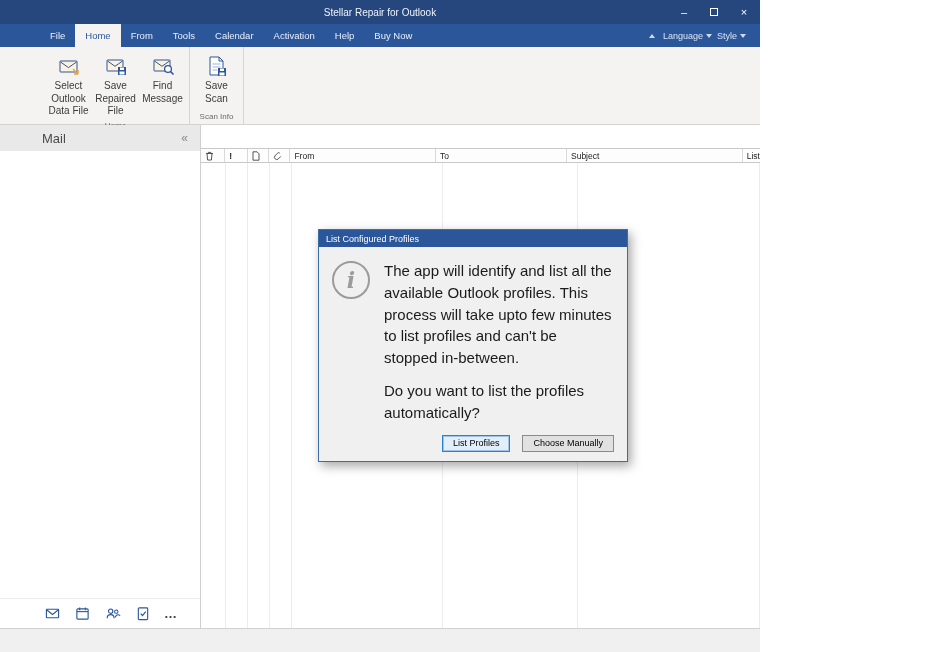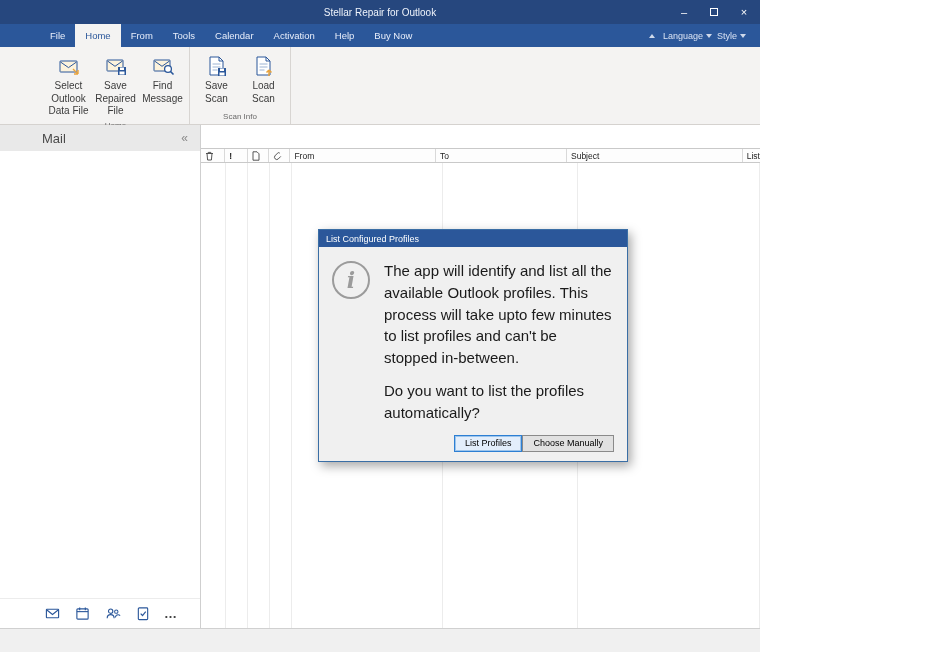--- a/index.html
+++ b/index.html
@@ -54,21 +54,21 @@
   .statusbar { position:absolute; left:0; right:0; bottom:0; height:24px; background:#f0f0f0; border-top:1px solid #d0d0d0; }
 
   
   .dialog { position:absolute; left:318px; top:229px; width:310px; background:#f0f0f0; border:1px solid #3a6ea5; box-shadow:3px 4px 10px rgba(0,0,0,0.35); z-index:10; }
   .dialog-titlebar { height:17px; background:#2b579a; color:#fff; font-size:9px; display:flex; align-items:center; padding-left:7px; }
   .dialog-body { padding:11px 13px 9px; }
   .dialog-main { display:flex; gap:14px; }
   .info-circle { width:38px; height:38px; border:2px solid #9b9b9b; border-radius:50%; color:#9b9b9b; font-family:"DejaVu Serif", serif; font-style:italic; font-weight:bold; font-size:22px; display:flex; align-items:center; justify-content:center; flex:none; margin-top:3px; }
   .dialog-text { font-size:15px; color:#1a1a1a; line-height:1.45; padding-top:2px; }
   .dialog-text .question { margin-top:11px; }
-  .dialog-buttons { display:flex; justify-content:flex-end; gap:0; margin-top:12px; }
+  .dialog-buttons { display:flex; justify-content:flex-end; gap:12px; margin-top:12px; }
   .btn { font-size:9px; font-family:"Liberation Sans", sans-serif; padding:2px 10px 3px; background:#e1e1e1; border:1px solid #8a8a8a; cursor:pointer; }
   .btn.default { background:#e3eefb; border:1px solid #2d7fd3; box-shadow:0 0 0 1px #9dc5ec inset; }
 
   svg { display:block; }
 </style>
 </head>
 <body>
 
 <div class="window">
 
@@ -153,31 +153,20 @@
               <path d="M5 3h9l4 4v14H5z" fill="#fff" stroke="#2b579a"></path>
               <path d="M14 3v4h4" stroke="#2b579a"></path>
               <path d="M7.5 10h8M7.5 13h8M7.5 16h5" stroke="#9db4d4"></path>
               <rect x="13" y="14" width="8" height="8" fill="#2b579a"></rect>
               <rect x="15" y="14.5" width="4" height="2.5" fill="#fff"></rect>
               <rect x="14.5" y="18.5" width="5" height="3" fill="#fff"></rect>
             </svg>
           </span>
           <span class="rlabel">Save Scan</span>
         </div>
-        <div class="rbtn">
-          <span class="ricon">
-            <svg width="24" height="24" viewBox="0 0 24 24" fill="none">
-              <path d="M5 3h9l4 4v14H5z" fill="#fff" stroke="#2b579a"></path>
-              <path d="M14 3v4h4" stroke="#2b579a"></path>
-              <path d="M7.5 10h8M7.5 13h8M7.5 16h5" stroke="#9db4d4"></path>
-              <path d="M17 22v-6M17 16l-2.5 2.5M17 16l2.5 2.5" stroke="#e8a33d" stroke-width="1.5"></path>
-            </svg>
-          </span>
-          <span class="rlabel">Load Scan</span>
-        </div>
       </div>
       <div class="rgroup-label">Scan Info</div>
     </div>
   </div>
 
   <div class="content">
 
     <div class="sidebar">
       <div class="sidebar-header">
         <span>Mail</span>

